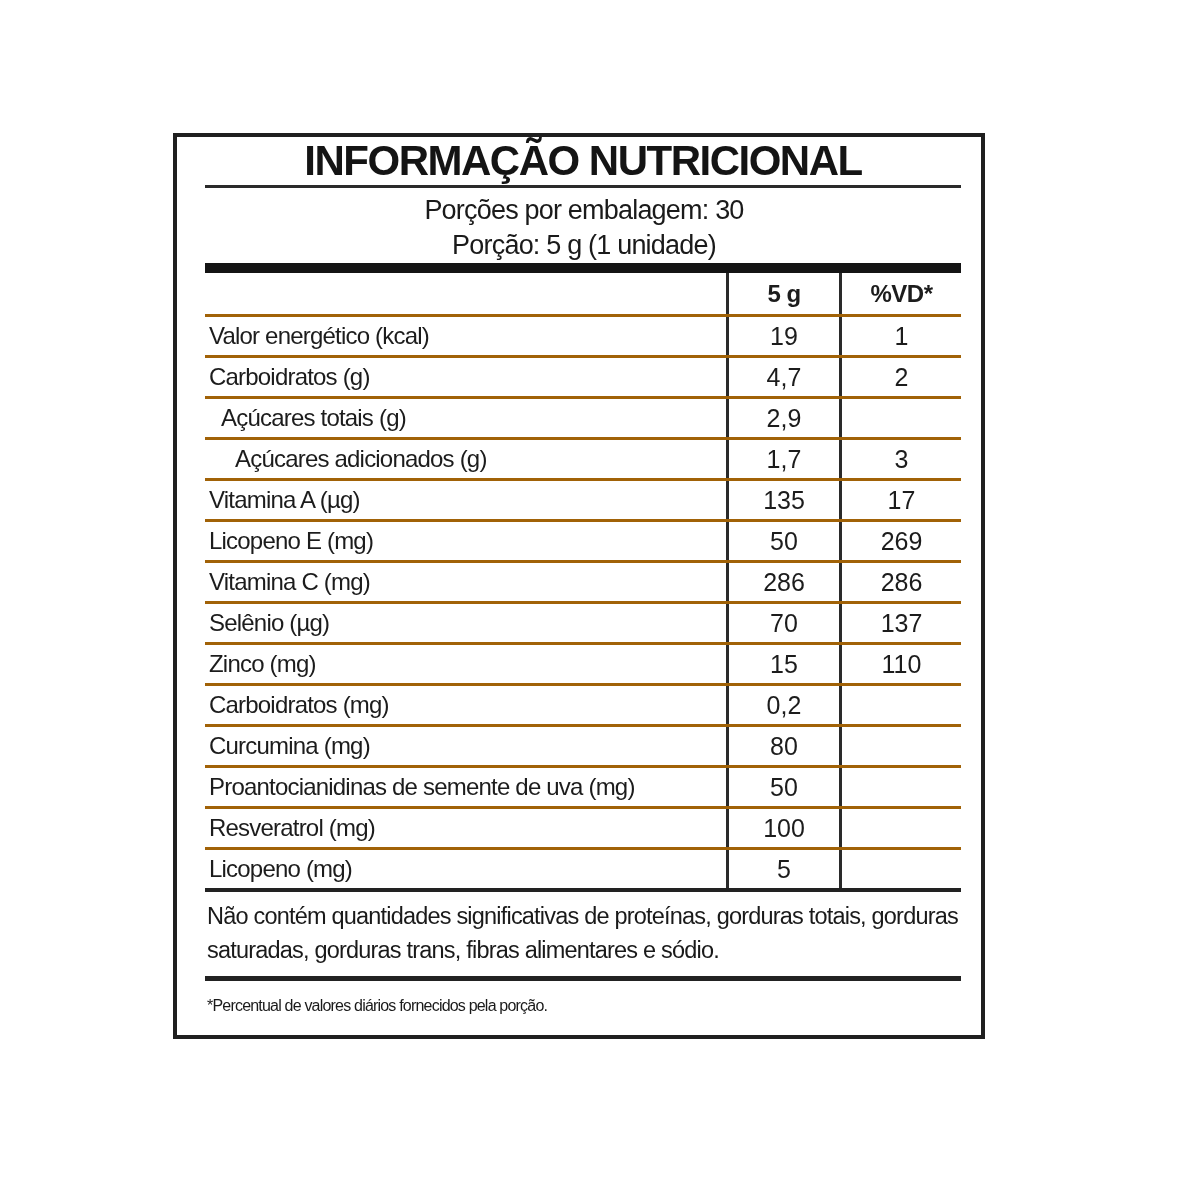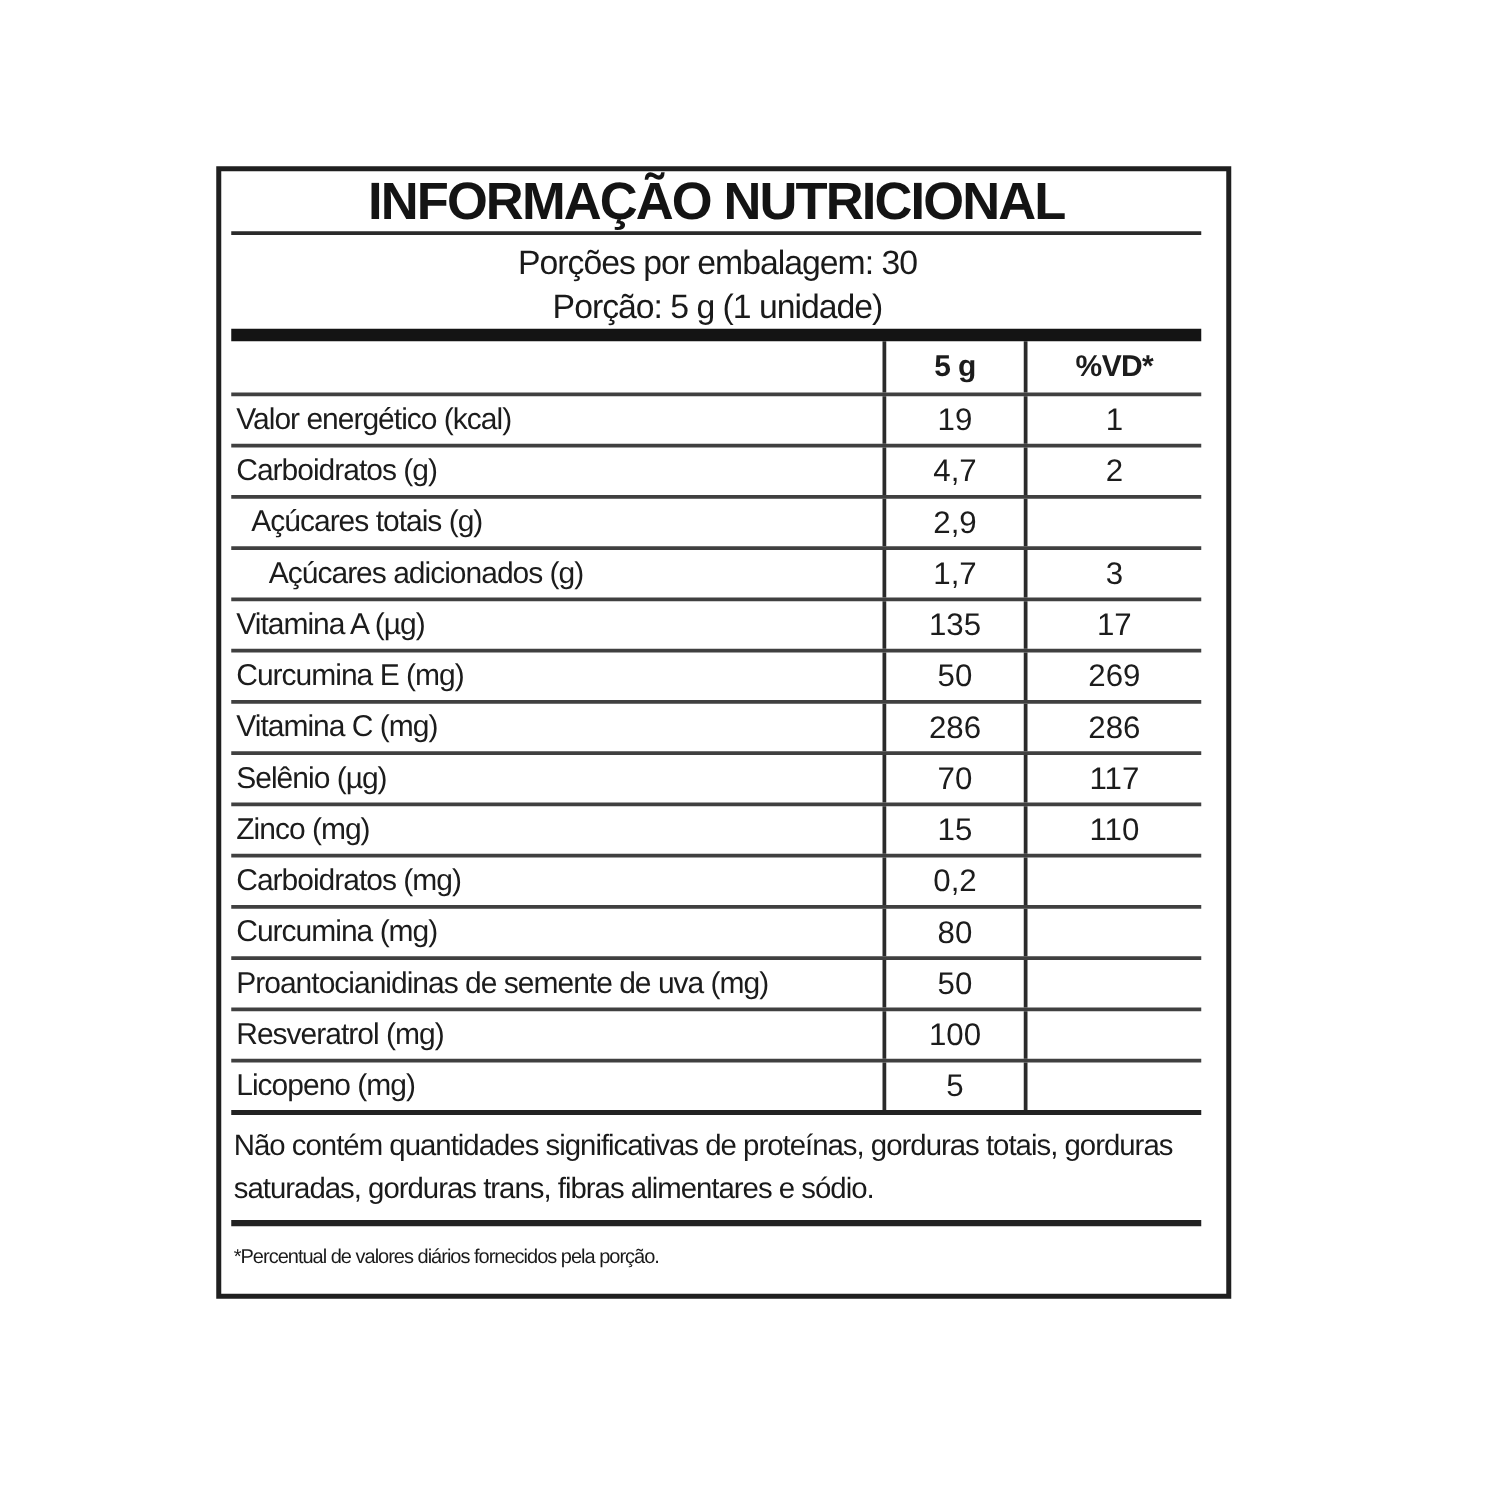--- a/index.html
+++ b/index.html
@@ -6,35 +6,35 @@
   html,body { background:#ffffff; }
   .page {
     position:relative; width:1200px; height:1200px; background:#ffffff;
     font-family:"Liberation Sans","DejaVu Sans",sans-serif; color:#1c1c1c;
     overflow:hidden;
   }
   .panel {
     position:absolute; left:173px; top:133px; width:812px;
     border:4px solid #1f1f1f; background:#ffffff;
     box-sizing:border-box;
-    padding:0 20px 0 8px;
+    padding:0 20px 0 28px;
   }
   .title {
     height:48px; border-bottom:3px solid #2a2a2a;
     display:flex; align-items:center; justify-content:center;
     font-weight:bold; font-size:42px; letter-spacing:-1.5px; color:#141414;
     white-space:nowrap;
   }
   .serving { padding:5px 0 0 2px; height:70px; }
   .serving div { font-size:27px; letter-spacing:-0.8px; line-height:35px; color:#1a1a1a;text-align:center; }
   .thickbar { height:10px; background:#141414; }
   .grid { border-bottom:4px solid #222222; }
   .row {
     display:grid; grid-template-columns:521px 113px auto;
-    height:38px; border-top:3px solid #404040; align-items:center;
+    height:38px; border-top:3px solid #a16207; align-items:center;
   }
   .row.header { height:41px; border-top:none; }
   .cell { height:100%; display:flex; align-items:center; }
   .cell.name { padding-left:4px; font-size:24px; letter-spacing:-0.8px; }
   .cell.name.ind1 { padding-left:16px; }
   .cell.name.ind2 { padding-left:30px; }
   .cell.amt, .cell.dv { justify-content:center; font-size:25px; border-left:3px solid #2a2a2a; }
   .row.header .cell.amt, .row.header .cell.dv { font-weight:bold; font-size:24px; letter-spacing:-0.5px; }
   .note {
     padding:7px 2px 9px 2px; font-size:23.5px; letter-spacing:-0.8px;
@@ -87,33 +87,33 @@
           <div class="cell name ind2">Açúcares adicionados (g)</div>
           <div class="cell amt">1,7</div>
           <div class="cell dv">3</div>
         </div>
         <div class="row">
           <div class="cell name">Vitamina A (µg)</div>
           <div class="cell amt">135</div>
           <div class="cell dv">17</div>
         </div>
         <div class="row">
-          <div class="cell name">Curcumina E (mg)</div>
+          <div class="cell name">Licopeno E (mg)</div>
           <div class="cell amt">50</div>
           <div class="cell dv">269</div>
         </div>
         <div class="row">
           <div class="cell name">Vitamina C (mg)</div>
           <div class="cell amt">286</div>
           <div class="cell dv">286</div>
         </div>
         <div class="row">
           <div class="cell name">Selênio (µg)</div>
           <div class="cell amt">70</div>
-          <div class="cell dv">117</div>
+          <div class="cell dv">137</div>
         </div>
         <div class="row">
           <div class="cell name">Zinco (mg)</div>
           <div class="cell amt">15</div>
           <div class="cell dv">110</div>
         </div>
         <div class="row">
           <div class="cell name">Carboidratos (mg)</div>
           <div class="cell amt">0,2</div>
           <div class="cell dv"></div>

